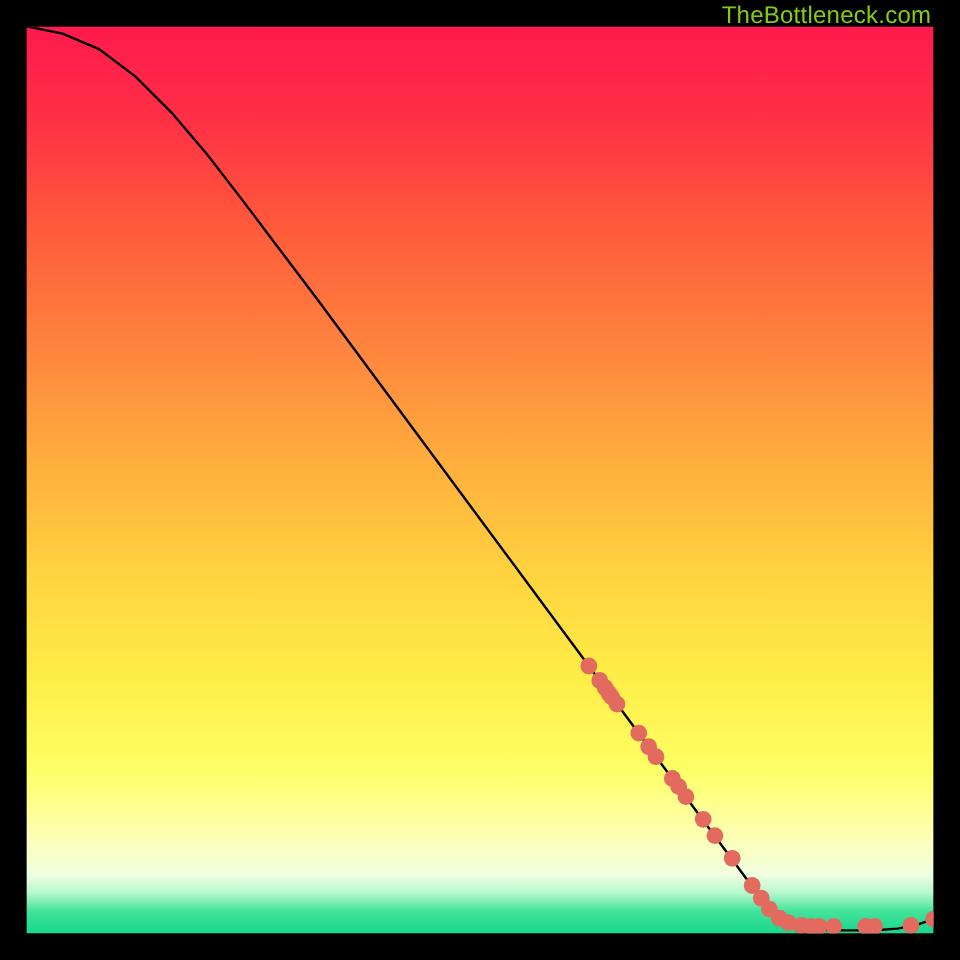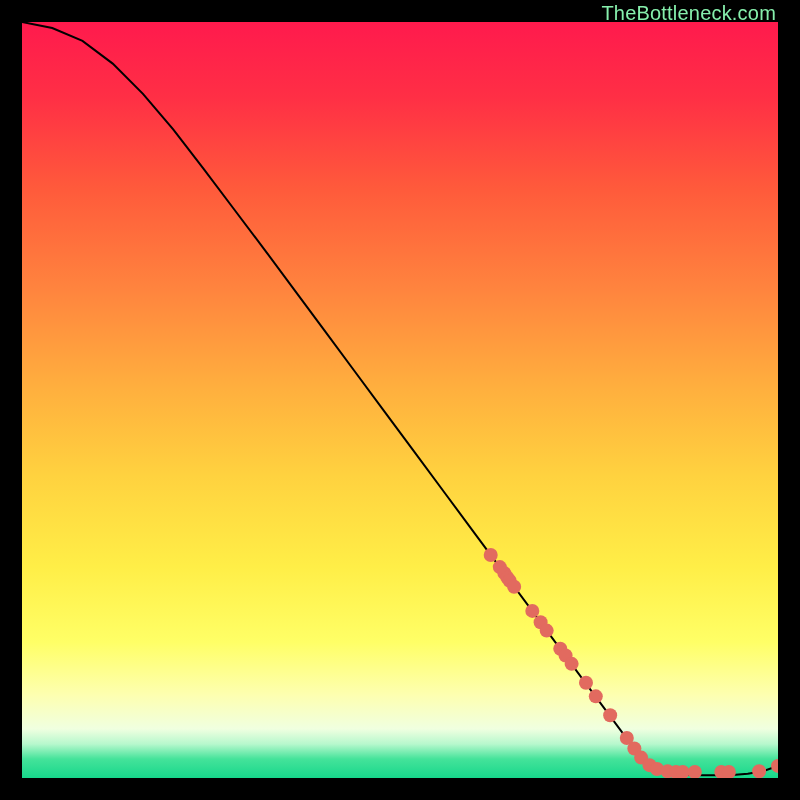--- a/index.html
+++ b/index.html
@@ -23,21 +23,21 @@
     position: absolute;
     left: 0;
     top: 0;
     width: 756px;
     height: 756px;
   }
   .watermark {
     position: absolute;
     top: 2px;
     right: 24px;
-    color: #86efac;
+    color: #84cc16;
     font-size: 20px;
     font-weight: 500;
     letter-spacing: 0.2px;
     user-select: none;
   }
 </style>
 </head>
 <body>
 
 <div class="frame">

